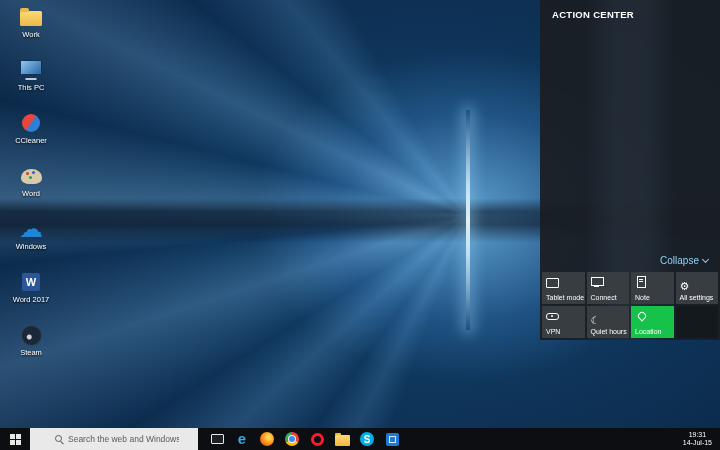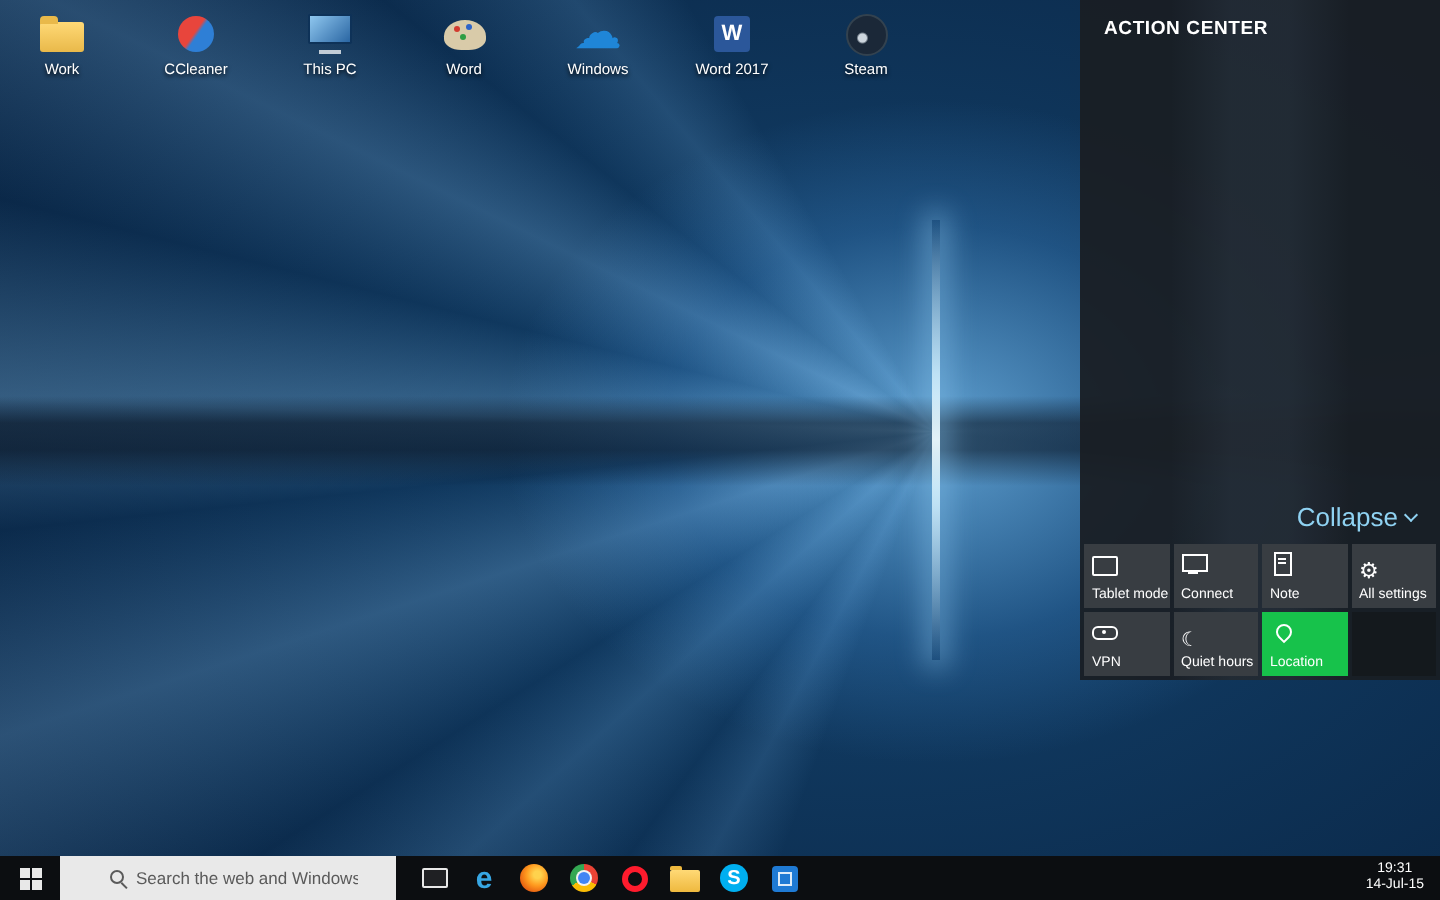--- a/index.html
+++ b/index.html
@@ -28,21 +28,21 @@
       radial-gradient(ellipse 300px 230px at 65% 48%, rgba(120,190,240,0.75), rgba(60,130,195,0.35) 45%, rgba(20,60,110,0) 72%),
       radial-gradient(ellipse 900px 600px at 60% 50%, #14446f 0%, #0a2747 55%, #051830 100%);
   }
   .win-v {
     position:absolute; left:466px; top:110px; width:4px; height:220px;
     background:linear-gradient(to bottom, rgba(200,235,255,0) 0%, rgba(210,240,255,0.85) 35%, rgba(235,250,255,0.95) 50%, rgba(210,240,255,0.85) 65%, rgba(200,235,255,0) 100%);
     box-shadow:0 0 14px 4px rgba(150,210,250,0.45);
   }
 
   
-  .desktop-icons { position:absolute; top:5px; left:7px; z-index:2; display:flex; gap:19px; }
+  .desktop-icons { position:absolute; top:5px; left:7px; z-index:2; display:flex; flex-direction:column; gap:19px; }
   .dicon { width:48px; display:flex; flex-direction:column; align-items:center; gap:2px; cursor:pointer; }
   .dlabel { font-size:7.5px; line-height:8px; color:#fff; text-align:center; text-shadow:0 1px 2px rgba(0,0,0,0.95); }
   .ic { position:relative; width:26px; height:24px; display:flex; align-items:center; justify-content:center; }
 
   .ic-folder::before { content:""; width:22px; height:15px; background:linear-gradient(#ffd976,#e9b94a); border-radius:1.5px; margin-top:3px; }
   .ic-folder::after  { content:""; position:absolute; top:3px; left:2px; width:9px; height:4px; background:#e9b94a; border-radius:2px 2px 0 0; }
 
   .ic-pc::before { content:""; width:20px; height:13px; background:linear-gradient(135deg,#8fc7ef,#2a66a3); border:1px solid #0e3258; border-radius:1px; margin-bottom:5px; }
   .ic-pc::after  { content:""; position:absolute; bottom:2px; left:50%; transform:translateX(-50%); width:11px; height:2px; background:#c2ccd6; }
 
@@ -64,21 +64,21 @@
 
   
   .action-center {
     position:absolute; top:0; right:0; width:180px; height:340px; z-index:3;
     background-color:rgba(26,30,35,0.94);
     background-image:linear-gradient(to right, rgba(140,180,220,0) 25%, rgba(140,180,220,0.08) 42%, rgba(140,180,220,0.08) 58%, rgba(140,180,220,0) 75%);
     color:#fff;
   }
   .ac-title  { padding:9px 12px 0; font-size:9.5px; font-weight:700; letter-spacing:0.3px; }
   .ac-status { margin:20px 12px 0; font-size:9px; color:#c8c8c8; }
-  .ac-collapse { position:absolute; right:12px; bottom:74px; display:flex; align-items:center; gap:4px; font-size:13px; color:var(--color-link_blue,#8fd2f2); cursor:pointer; }
+  .ac-collapse { position:absolute; right:12px; bottom:74px; display:flex; align-items:center; gap:4px; font-size:10px; color:var(--color-link_blue,#8fd2f2); cursor:pointer; }
   .chev { width:5px; height:5px; border-right:1px solid currentColor; border-bottom:1px solid currentColor; transform:rotate(45deg); margin-top:-3px; }
 
   .ac-tiles { position:absolute; left:2px; right:2px; bottom:2px; display:grid; grid-template-columns:repeat(4,1fr); grid-auto-rows:32px; gap:2px; }
   .tile { position:relative; background:#383d42; cursor:pointer; }
   .tile-active { background:var(--color-accent_green,#17c24b); }
   .tile-empty { background:rgba(18,21,24,0.6); cursor:default; }
   .tile-label { position:absolute; left:4px; bottom:3px; font-size:7px; line-height:7px; color:#fff; white-space:nowrap; }
 
   .ti { position:absolute; top:4px; left:4px; width:13px; height:12px; color:#fff; }
   .ti-tablet::before  { content:""; position:absolute; left:0; top:2px; width:11px; height:8px; border:1px solid currentColor; border-radius:1px; }
@@ -137,26 +137,26 @@
   <div class="wallpaper">
     <div class="win-v"></div>
   </div>
 
   <div class="desktop-icons">
     <div class="dicon">
       <div class="ic ic-folder"></div>
       <div class="dlabel">Work</div>
     </div>
     <div class="dicon">
+      <div class="ic ic-pc"></div>
+      <div class="dlabel">This PC</div>
+    </div>
+    <div class="dicon">
       <div class="ic ic-ccleaner"></div>
       <div class="dlabel">CCleaner</div>
-    </div>
-    <div class="dicon">
-      <div class="ic ic-pc"></div>
-      <div class="dlabel">This PC</div>
     </div>
     <div class="dicon">
       <div class="ic ic-paint"></div>
       <div class="dlabel">Word</div>
     </div>
     <div class="dicon">
       <div class="ic ic-onedrive"></div>
       <div class="dlabel">Windows</div>
     </div>
     <div class="dicon">

